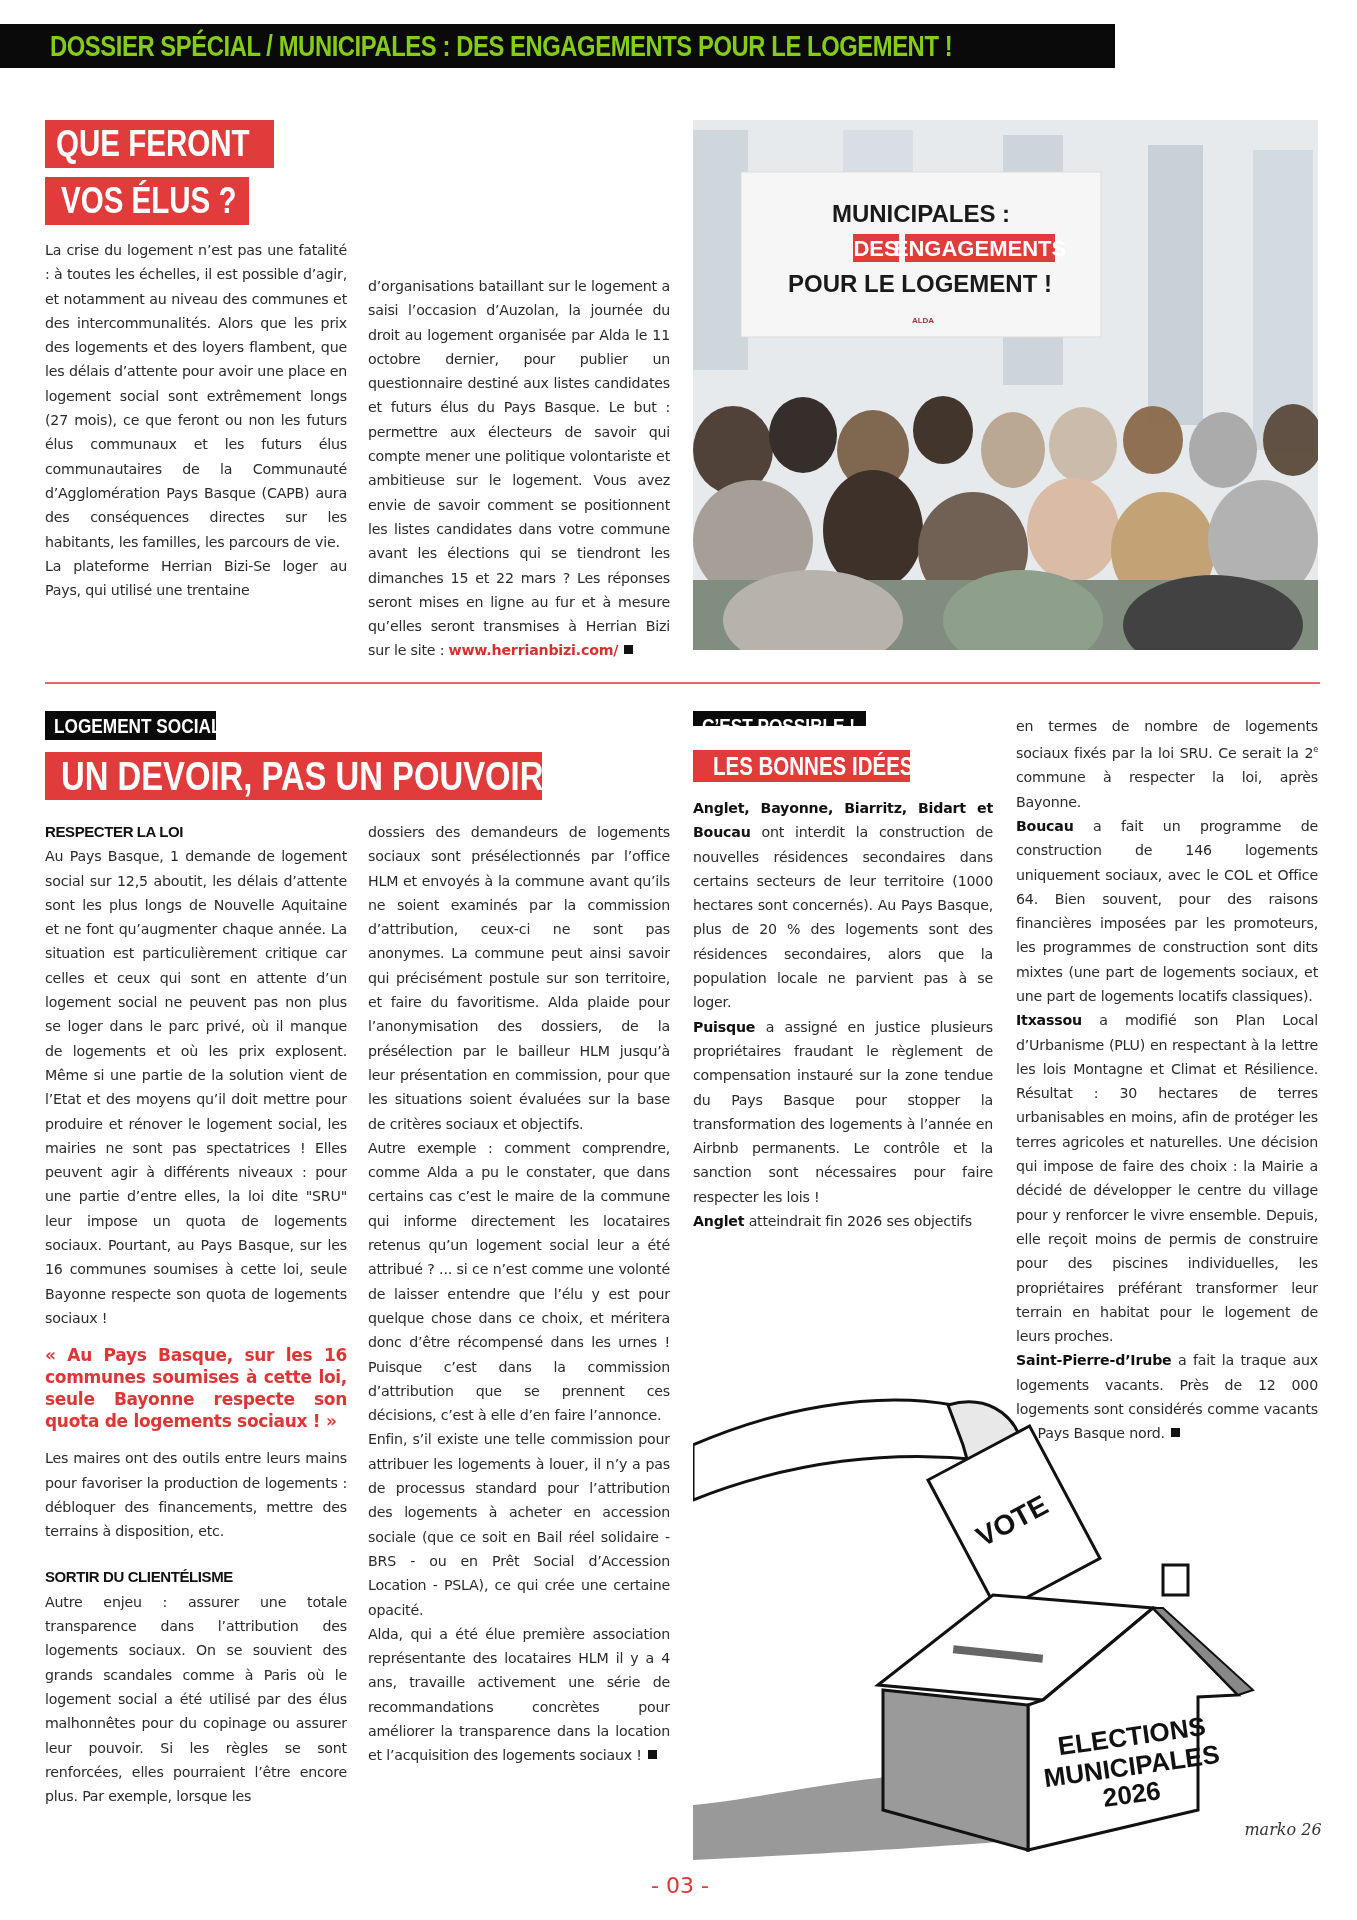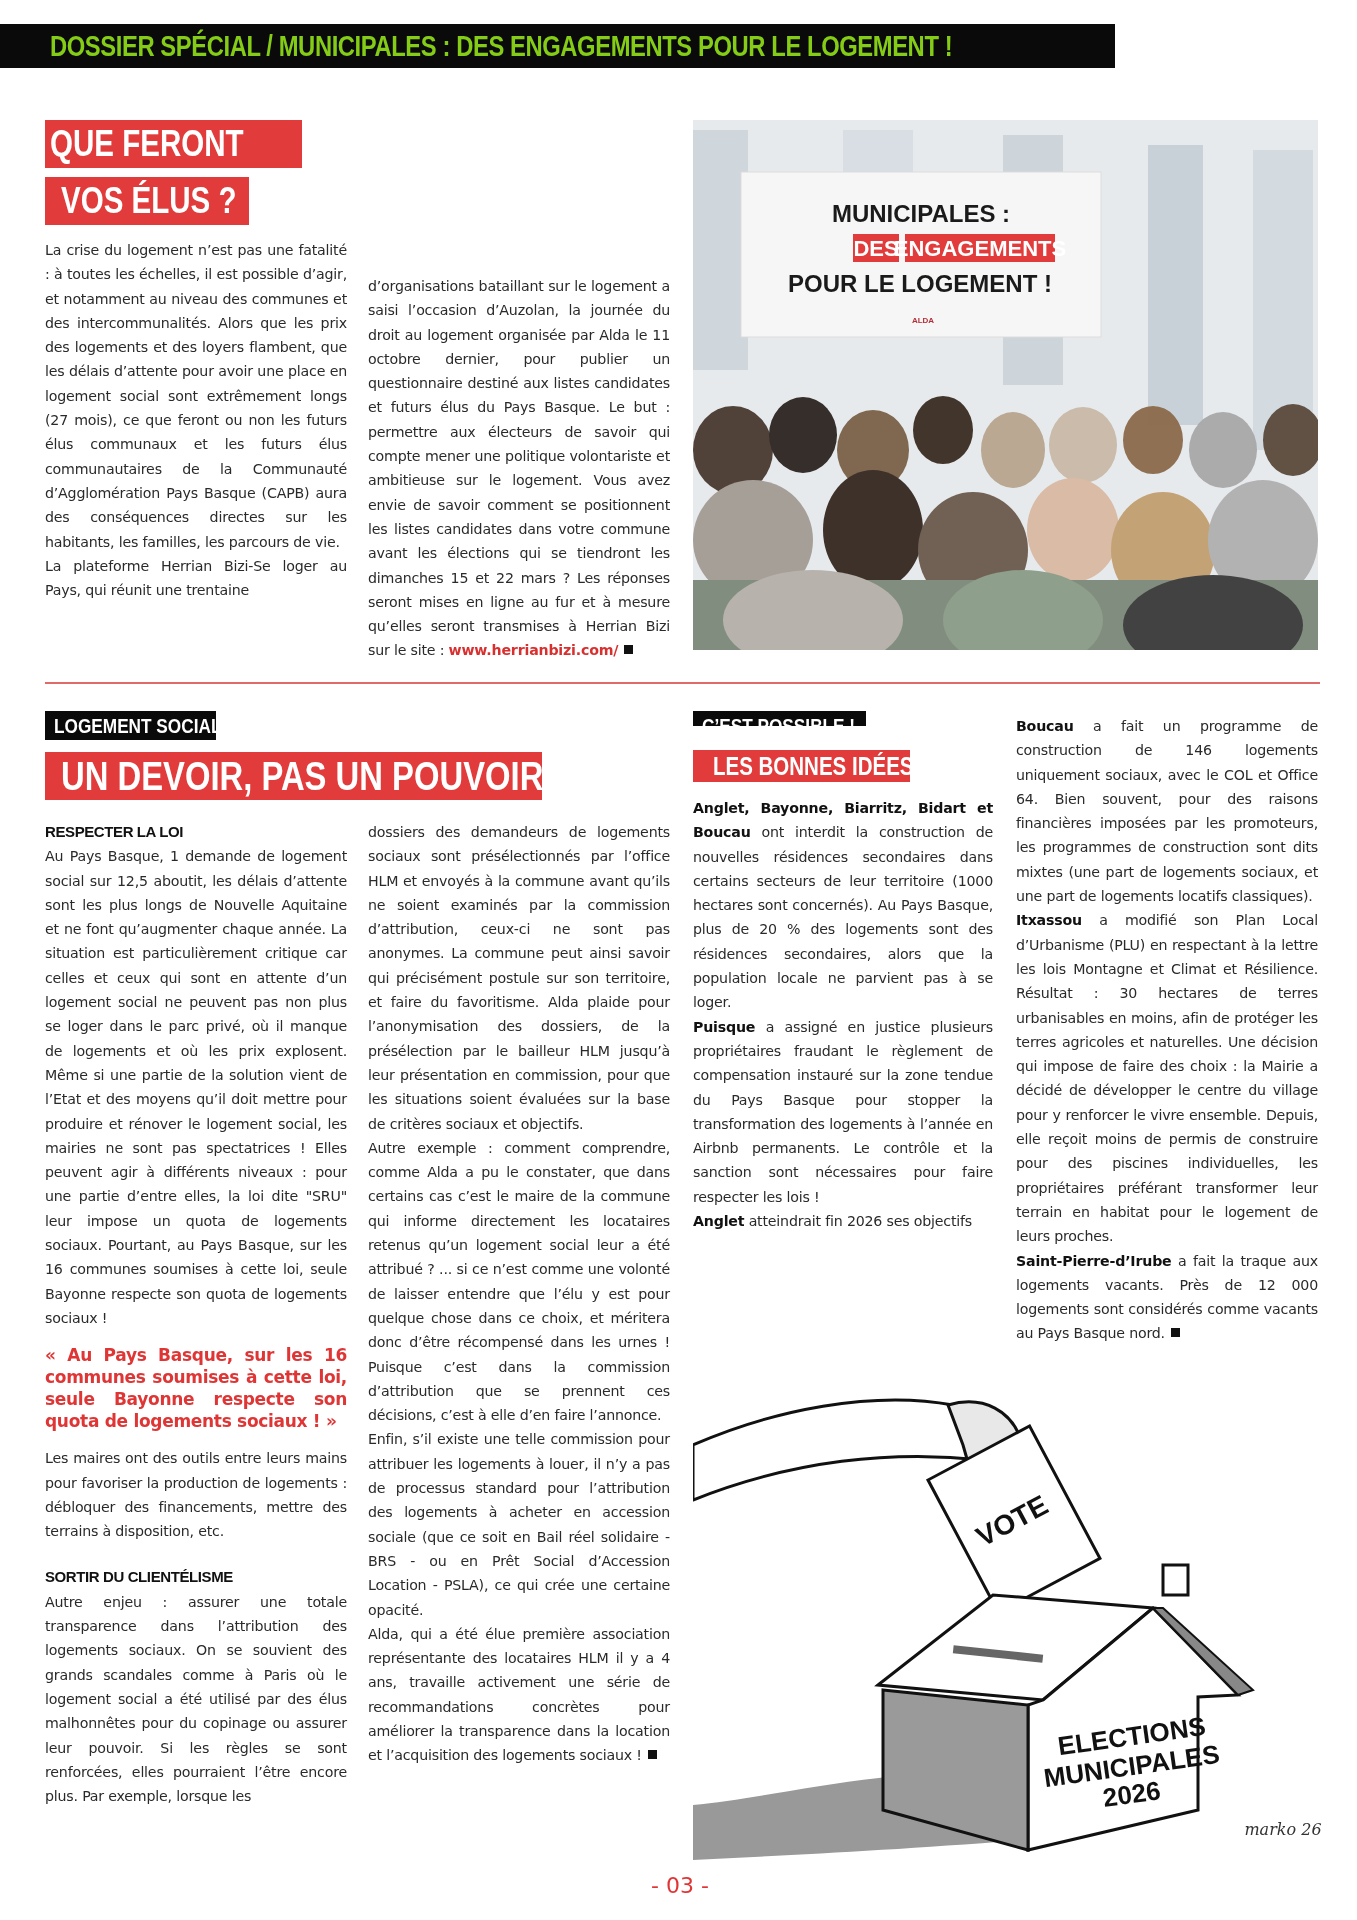--- a/index.html
+++ b/index.html
@@ -48,30 +48,30 @@
     .photo { left: 693px; top: 120px; width: 625px; height: 530px; overflow: hidden; background: #dfe3e6; }
     .page-num { color: #e03535; font-family: "DejaVu Sans", sans-serif; font-size: 22px; }
   </style>
 </head>
 <body>
 
 <div class="abs top-banner">
   <span class="cond">DOSSIER SPÉCIAL / MUNICIPALES : DES ENGAGEMENTS POUR LE LOGEMENT !</span>
 </div>
 
-<div class="abs red-tag" style="left:45px;top:120px;width:257px;height:48px;font-size:36px;line-height:48px;padding-left:5px;text-decoration:underline;">
+<div class="abs red-tag" style="left:45px;top:120px;width:229px;height:48px;font-size:36px;line-height:48px;padding-left:11px;text-decoration:underline;">
   <span class="cond">QUE FERONT</span>
 </div>
 <div class="abs red-tag" style="left:45px;top:177px;width:204px;height:48px;font-size:36px;line-height:48px;padding-left:16px;">
   <span class="cond">VOS ÉLUS ?</span>
 </div>
 
 <div class="abs col" style="left:45px;top:238px;width:302px;">
   <p>La crise du logement n’est pas une fatalité : à toutes les échelles, il est possible d’agir, et notamment au niveau des communes et des intercommunalités. Alors que les prix des logements et des loyers flambent, que les délais d’attente pour avoir une place en logement social sont extrêmement longs (27 mois), ce que feront ou non les futurs élus communaux et les futurs élus communautaires de la Communauté d’Agglomération Pays Basque (CAPB) aura des conséquences directes sur les habitants, les familles, les parcours de vie.</p>
-  <p>La plateforme Herrian Bizi-Se loger au Pays, qui réunit une trentaine</p>
+  <p>La plateforme Herrian Bizi-Se loger au Pays, qui utilisé une trentaine</p>
 </div>
 <div class="abs col" style="left:368px;top:238px;width:302px;margin-top:36px;">
   <p>
     <span>d’organisations bataillant sur le logement a saisi l’occasion d’Auzolan, la journée du droit au logement organisée par Alda le 11 octobre dernier, pour publier un questionnaire destiné aux listes candidates et futurs élus du Pays Basque. Le but : permettre aux électeurs de savoir qui compte mener une politique volontariste et ambitieuse sur le logement. Vous avez envie de savoir comment se positionnent les listes candidates dans votre commune avant les élections qui se tiendront les dimanches 15 et 22 mars ? Les réponses seront mises en ligne au fur et à mesure qu’elles seront transmises à Herrian Bizi sur le site :</span>
     <span class="link">www.herrianbizi.com/</span><span class="end"></span>
   </p>
 </div>
 
 <div class="abs photo">
   <svg width="625" height="530" viewBox="0 0 625 530">
@@ -145,20 +145,21 @@
   <span class="cond">LES BONNES IDÉES</span>
 </div>
 
 <div class="abs col" style="left:693px;top:796px;width:300px;">
   <p><b>Anglet, Bayonne, Biarritz, Bidart et Boucau</b> <span>ont interdit la construction de nouvelles résidences secondaires dans certains secteurs de leur territoire (1000 hectares sont concernés). Au Pays Basque, plus de 20 % des logements sont des résidences secondaires, alors que la population locale ne parvient pas à se loger.</span></p>
   <p><b>Puisque</b> <span>a assigné en justice plusieurs propriétaires fraudant le règlement de compensation instauré sur la zone tendue du Pays Basque pour stopper la transformation des logements à l’année en Airbnb permanents. Le contrôle et la sanction sont nécessaires pour faire respecter les lois !</span></p>
   <p><b>Anglet</b> <span>atteindrait fin 2026 ses objectifs</span></p>
 </div>
 
 <div class="abs col" style="left:1016px;top:714px;width:302px;">
+  <p><span>en termes de nombre de logements sociaux fixés par la loi SRU. Ce serait la 2</span><sup style="font-size:8px;">e</sup><span> commune à respecter la loi, après Bayonne.</span></p>
   <p><b>Boucau</b> <span>a fait un programme de construction de 146 logements uniquement sociaux, avec le COL et Office 64. Bien souvent, pour des raisons financières imposées par les promoteurs, les programmes de construction sont dits mixtes (une part de logements sociaux, et une part de logements locatifs classiques).</span></p>
   <p><b>Itxassou</b> <span>a modifié son Plan Local d’Urbanisme (PLU) en respectant à la lettre les lois Montagne et Climat et Résilience. Résultat : 30 hectares de terres urbanisables en moins, afin de protéger les terres agricoles et naturelles. Une décision qui impose de faire des choix : la Mairie a décidé de développer le centre du village pour y renforcer le vivre ensemble. Depuis, elle reçoit moins de permis de construire pour des piscines individuelles, les propriétaires préférant transformer leur terrain en habitat pour le logement de leurs proches.</span></p>
   <p><b>Saint-Pierre-d’Irube</b> <span>a fait la traque aux logements vacants. Près de 12 000 logements sont considérés comme vacants au Pays Basque nord.</span><span class="end"></span></p>
 </div>
 
 <div class="abs" style="left:693px;top:1350px;width:640px;height:520px;">
   <svg width="640" height="520" viewBox="0 0 640 520">
 
     <path d="M0,95 C80,60 180,40 260,55 L300,70 L290,110 C200,100 100,110 0,150 Z" fill="#fff" stroke="#111" stroke-width="3"></path>
     <path d="M255,55 C290,45 320,60 330,95 L320,140 L280,130 L270,95 Z" fill="#e8e8e8" stroke="#111" stroke-width="3"></path>

